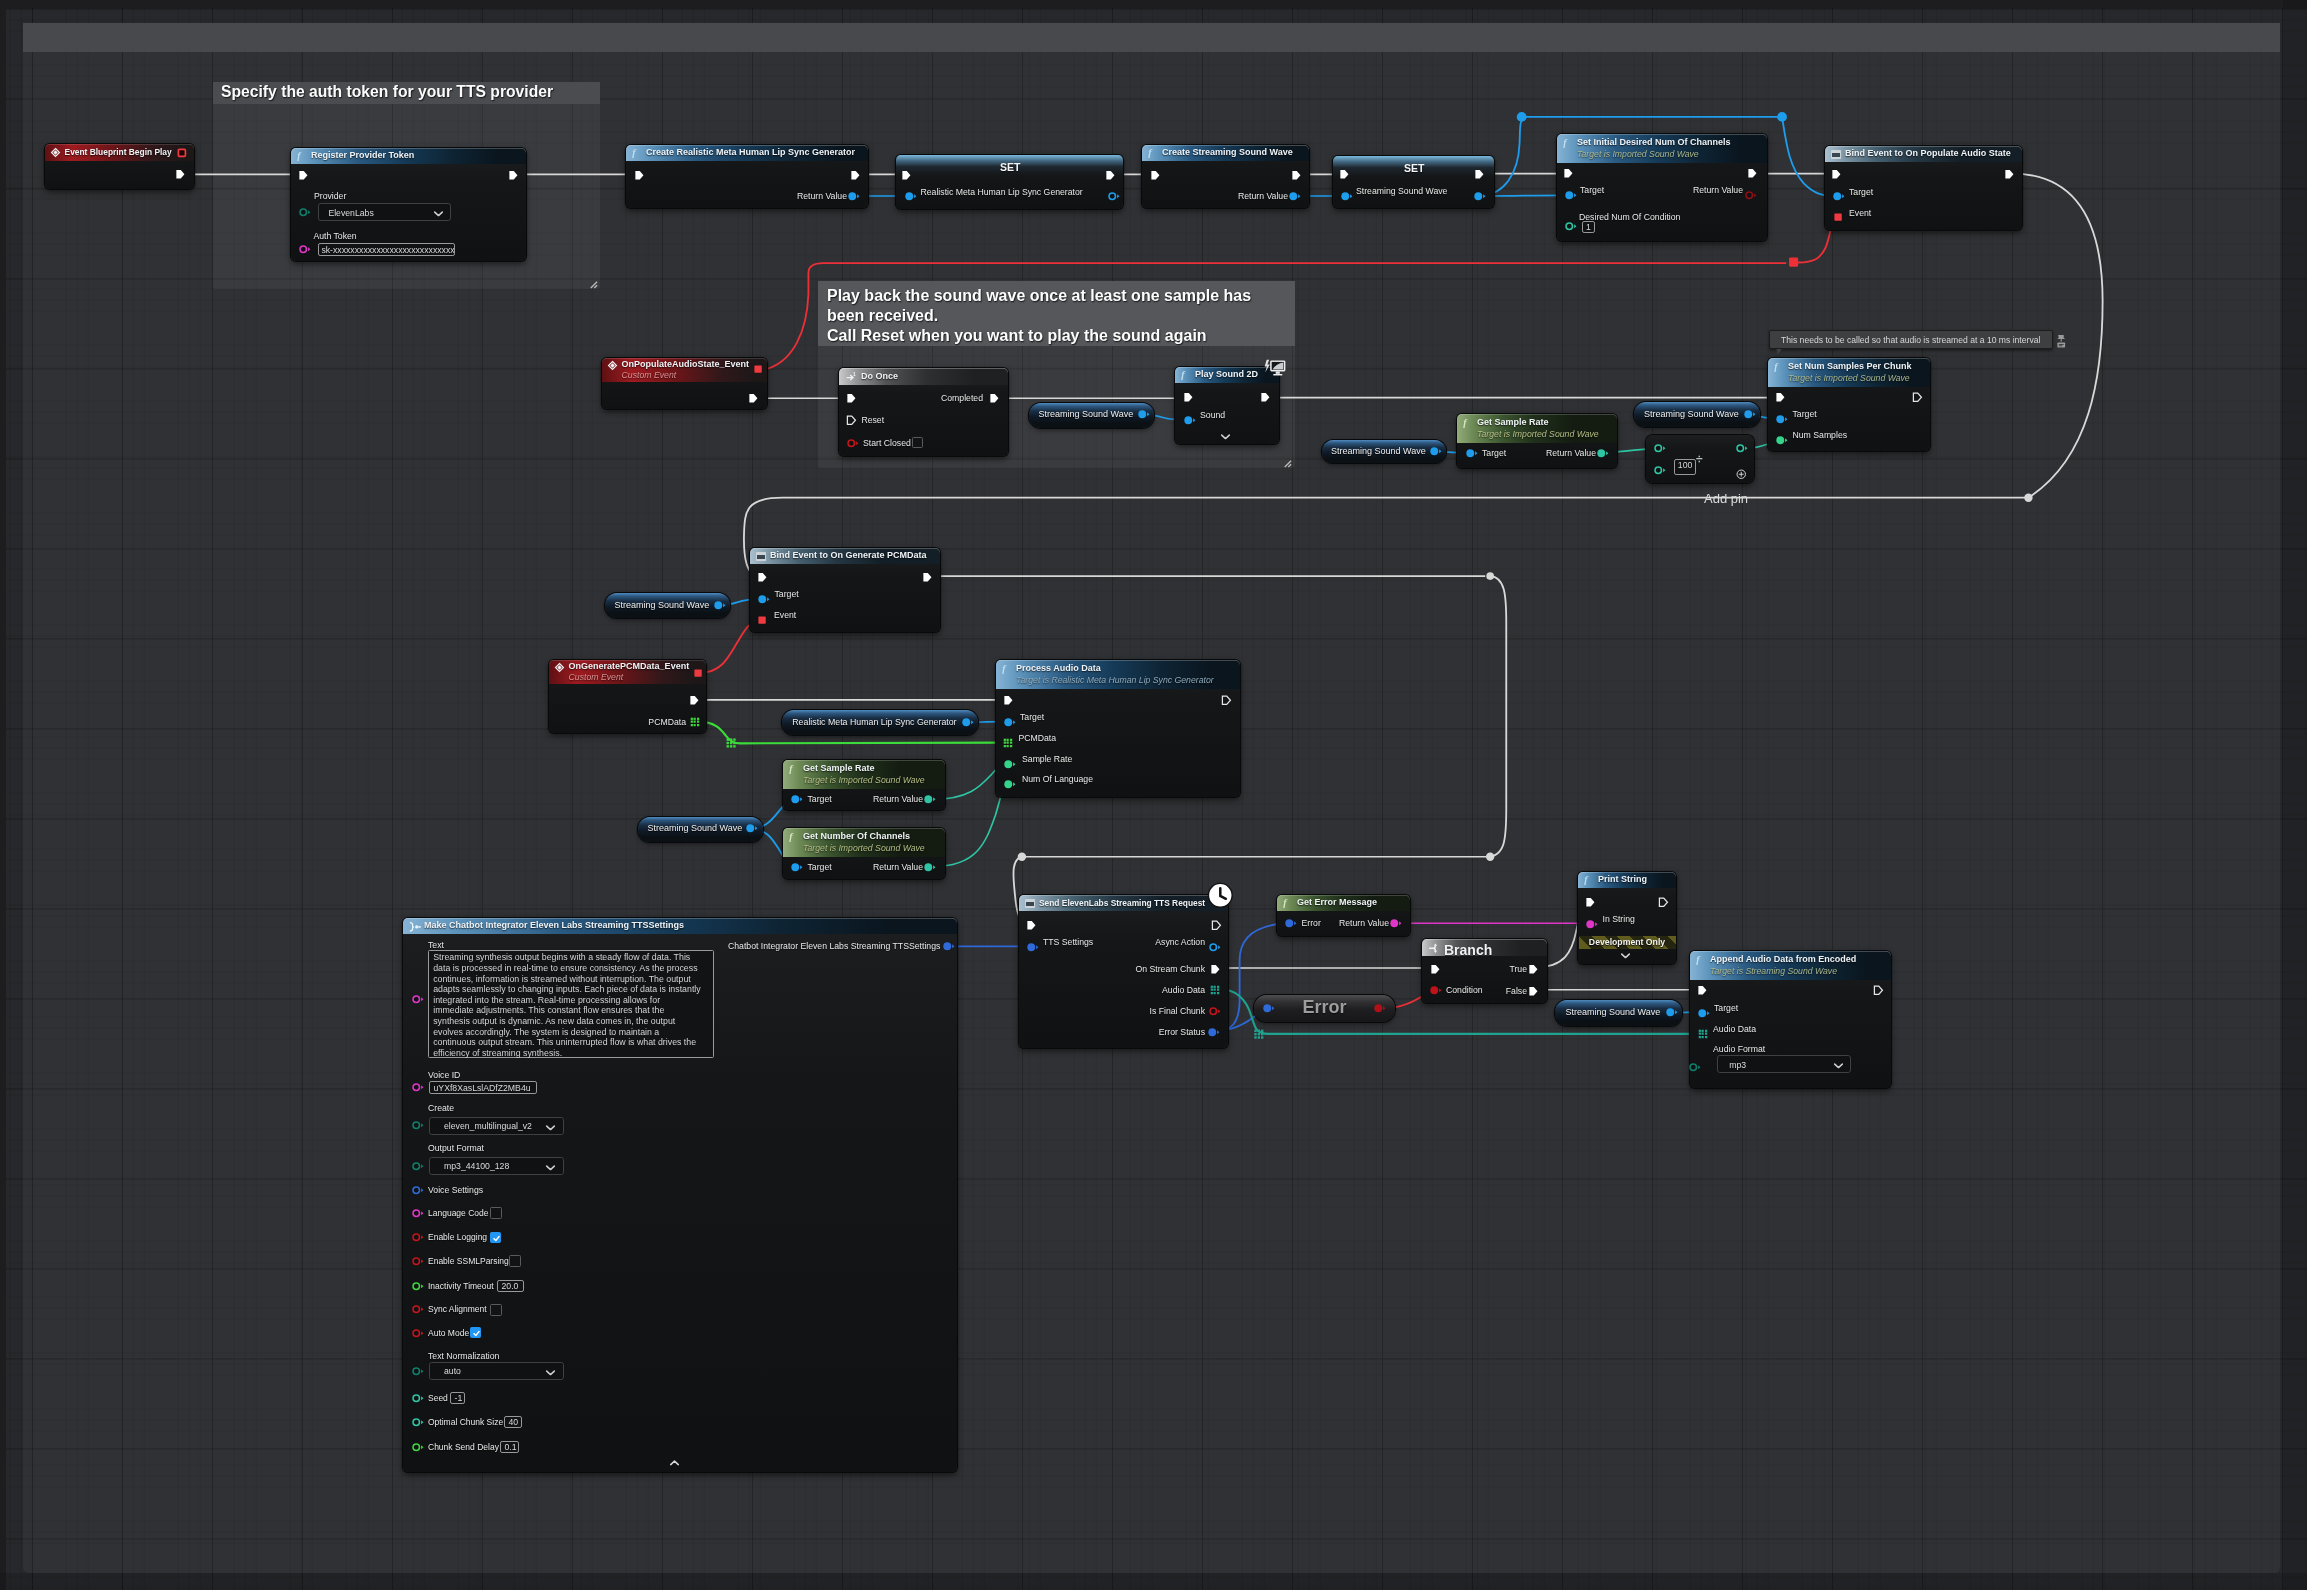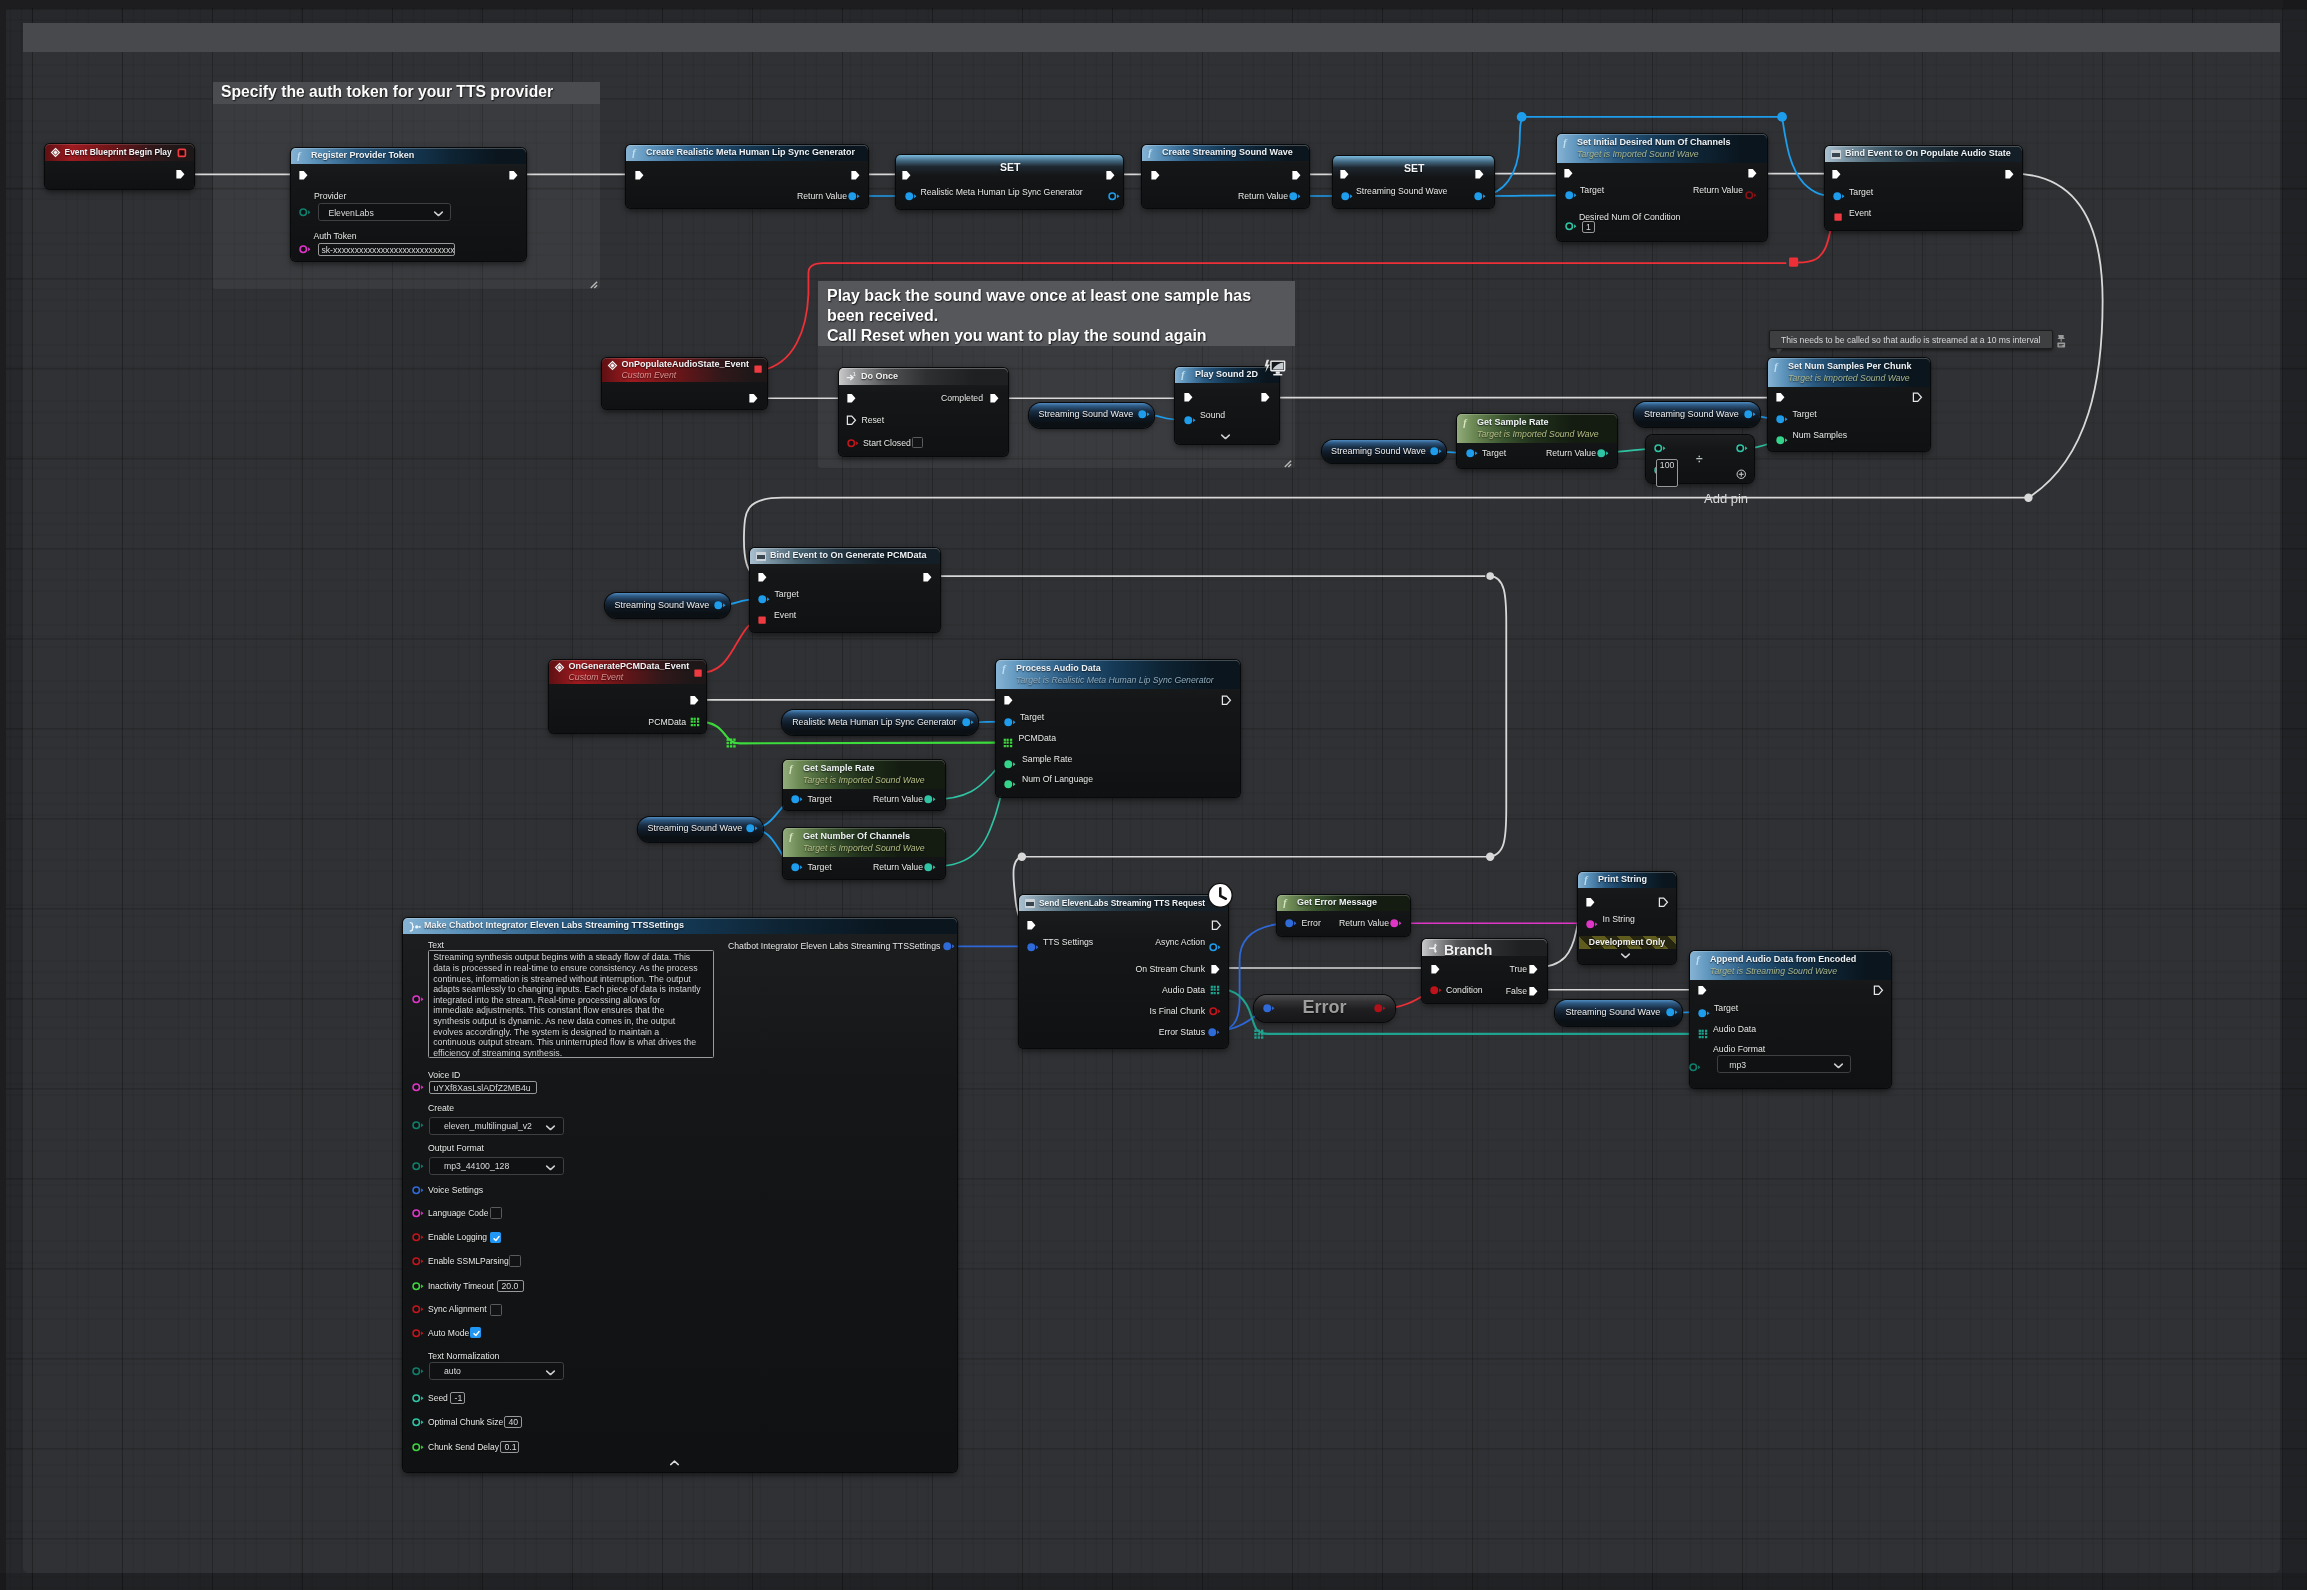--- a/index.html
+++ b/index.html
@@ -516,21 +516,21 @@
           <circle cx="6" cy="7.5" r="4.6" fill="#101112" stroke="#2ec4a4" stroke-width="2.2"></circle>
           <polygon points="13,4.6 16.2,7.5 13,10.4" fill="#2ec4a4"></polygon>
         </svg>
       </div>
       <div class="abs" style="left:90px;top:8.4px;">
         <svg class="pin" style="left:0px;top:0px" width="12" height="10.5" viewBox="0 0 17 15">
           <circle cx="6" cy="7.5" r="4.6" fill="#101112" stroke="#2ec4a4" stroke-width="2.2"></circle>
           <polygon points="13,4.6 16.2,7.5 13,10.4" fill="#2ec4a4"></polygon>
         </svg>
       </div>
-      <div class="inbox" style="left:10px;top:24px;width:22.4px;height:28px;padding:0px 0 0 2.8px;">100</div>
+      <div class="inbox" style="left:28px;top:24px;width:22.4px;height:16px;padding:0px 0 0 2.8px;">100</div>
       <div class="abs" style="left:50px;top:17px;font-size:12px;font-weight:bold;color:#b9c4c0;">÷</div>
       <div class="abs" style="left:58px;top:24px;font-size:13px;color:#dcdcdc;margin-top:32px;">Add pin</div>
       <svg class="pin" style="left:90px;top:34px" width="10.5" height="10.5" viewBox="0 0 15 15">
         <circle cx="7.5" cy="7.5" r="6" fill="none" stroke="#d5d5d5" stroke-width="1.4"></circle>
         <path d="M7.5 4 L7.5 11 M4 7.5 L11 7.5" stroke="#d5d5d5" stroke-width="1.4"></path>
       </svg>
     </div>
     <div class="node" style="left:1768px;top:358px;width:162px;height:93px;">
       <div class="hdr hdr-fn" style="height:29px;"></div>
       <div class="abs" style="left:6.3px;top:2.8px;font-size:9.8px;font-style:italic;font-weight:bold;color:#bfe0f2;font-family:'Liberation Serif',serif;">f</div>

